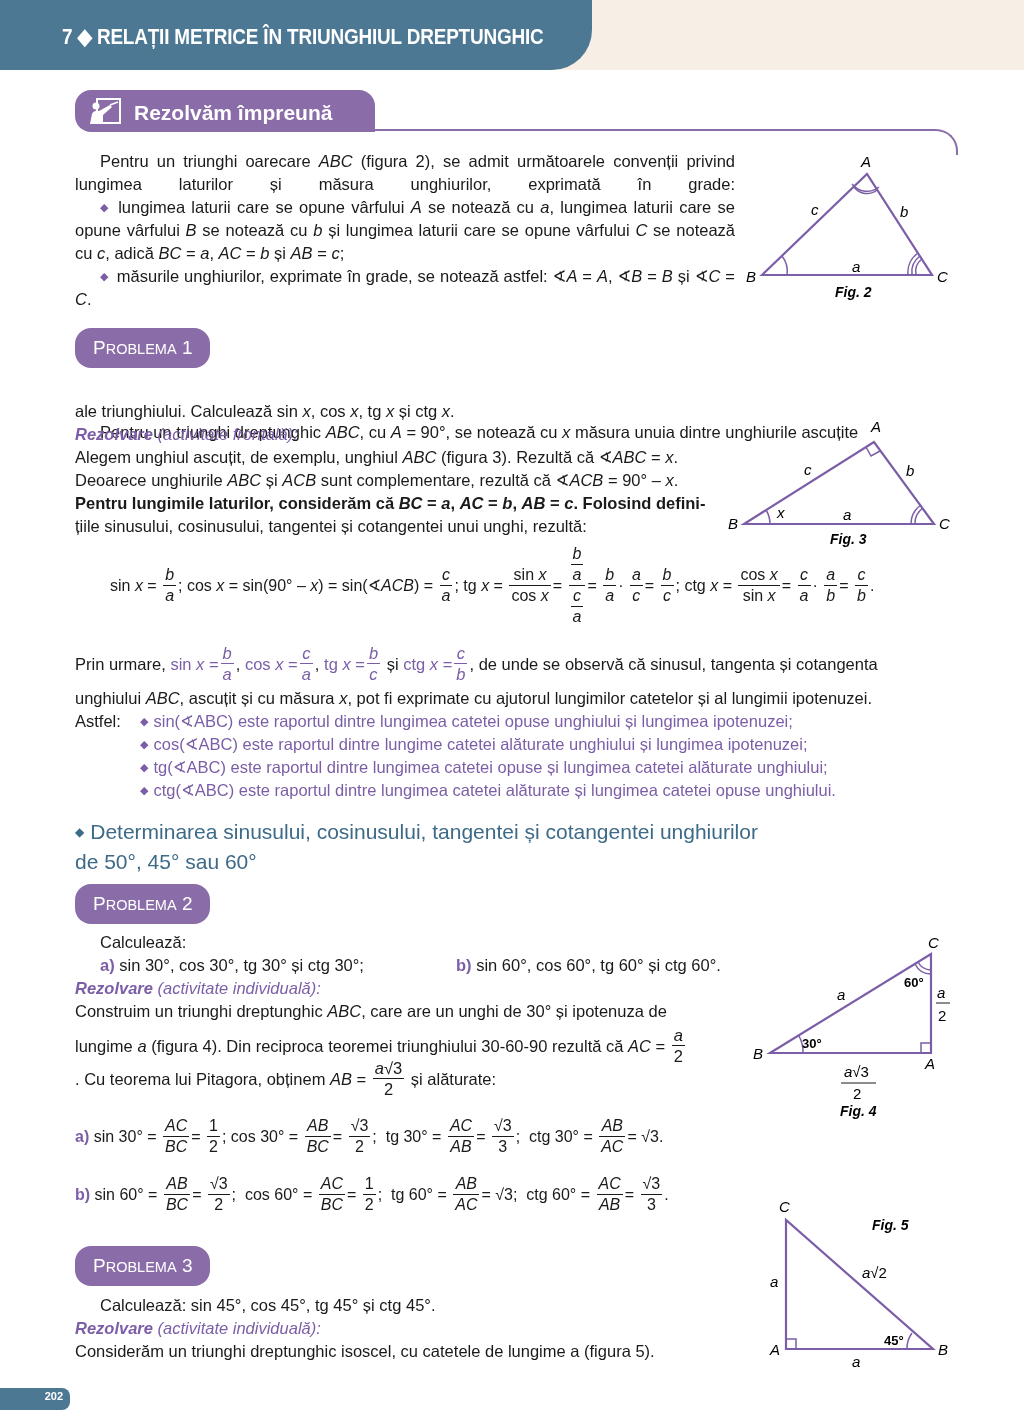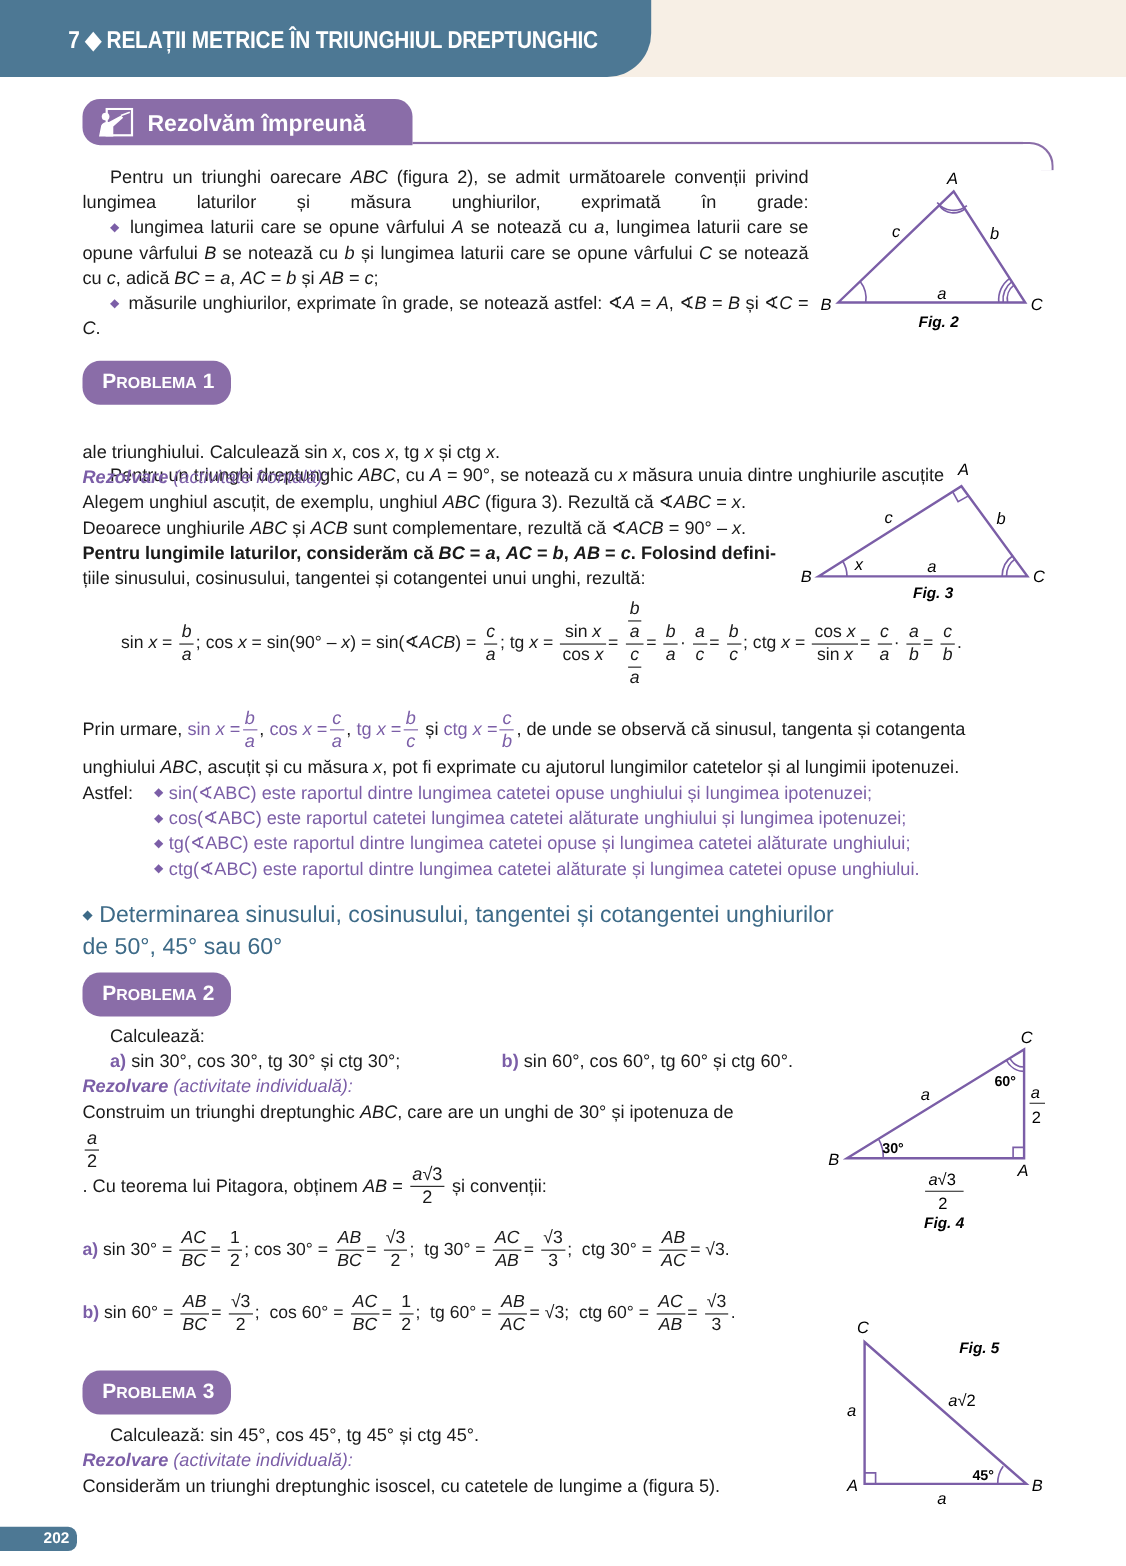--- a/index.html
+++ b/index.html
@@ -12,27 +12,27 @@
   .rez-tab { left: 75px; top: 90px; width: 300px; height: 42px; background: #8a6da8; border-radius: 16px 16px 0 16px; }
   .rez-label { left: 134px; top: 101px; color: #fff; font-size: 21px; font-weight: bold; white-space: nowrap; }
   .rez-line { left: 375px; top: 129px; width: 555px; height: 2px; background: #8a6da8; }
   .rez-curve { left: 918px; top: 129px; width: 40px; height: 26px; border-top: 2px solid #8a6da8; border-right: 2px solid #8a6da8; border-top-right-radius: 22px; }
   .rez-icon { left: 88px; top: 98px; width: 34px; height: 27px; }
   .p { position: absolute; line-height: 23px; white-space: nowrap; }
   .just { text-align: justify; text-align-last: justify; white-space: normal; }
   i { font-style: italic; }
   .purple { color: #7b5ea7; }
   .bullet { color: #7b5ea7; font-size: 11px; vertical-align: 2px; margin-right: 8px; }
-  .pb { position: absolute; left: 75px; width: 135px; height: 40px; background: #8a6da8; border-radius: 16px; color: #fff; font-weight: bold; font-size: 19px; padding: 9px 0 0 18px; white-space: nowrap; }
+  .pb { position: absolute; left: 75px; width: 135px; height: 40px; background: #8a6da8; border-radius: 16px; color: #fff; font-weight: normal; font-size: 19px; padding: 9px 0 0 18px; white-space: nowrap; }
   .pb .sc { font-size: 14.5px; }
   .sec-title { position: absolute; left: 75px; font-weight: normal; font-size: 21px; color: #3d6a87; line-height: 29px; }
   .frac { display: inline-block; vertical-align: middle; text-align: center; line-height: 20px; margin: 0 2px; }
   .frac > span { display: block; padding: 0 2px; }
   .frac > span.num { border-bottom: 1px solid currentColor; }
-  .page-num { left: 0; top: 1388px; width: 70px; height: 22px; background: #4d7894; border-radius: 0 8px 8px 0; color: #fff; font-weight: bold; font-size: 14px; text-align: right; padding: 2px 7px 0 0; }
+  .page-num { left: 0; top: 1388px; width: 70px; height: 22px; background: #4d7894; border-radius: 0 8px 8px 0; color: #fff; font-weight: bold; font-size: 11px; text-align: right; padding: 2px 7px 0 0; }
   svg text { font-family: "Liberation Sans", sans-serif; }
 </style>
 </head>
 <body>
 
 <div class="abs header-bg"></div>
 <div class="abs header-band"></div>
 <div class="abs header-title">7 ◆ RELAȚII METRICE ÎN TRIUNGHIUL DREPTUNGHIC</div>
 
 <div class="abs rez-tab"></div>
@@ -134,21 +134,21 @@
   <span class="purple" style="vertical-align:middle">sin <i>x</i> =</span><span class="frac purple"><span class="num"><i>b</i></span><span><i>a</i></span></span><span style="vertical-align:middle">,</span>
   <span class="purple" style="vertical-align:middle">cos <i>x</i> =</span><span class="frac purple"><span class="num"><i>c</i></span><span><i>a</i></span></span><span style="vertical-align:middle">,</span>
   <span class="purple" style="vertical-align:middle">tg <i>x</i> =</span><span class="frac purple"><span class="num"><i>b</i></span><span><i>c</i></span></span>
   <span style="vertical-align:middle">și</span> <span class="purple" style="vertical-align:middle">ctg <i>x</i> =</span><span class="frac purple"><span class="num"><i>c</i></span><span><i>b</i></span></span><span style="vertical-align:middle">, de unde se observă că sinusul, tangenta și cotangenta</span>
 </div>
 <div class="p" style="left:75px; top:687px;">
   unghiului <i>ABC</i>, ascuțit și cu măsura <i>x</i>, pot fi exprimate cu ajutorul lungimilor catetelor și al lungimii ipotenuzei.
 </div>
 <div class="p" style="left:75px; top:710px;">Astfel:</div>
 <div class="p purple" style="left:140px; top:710px;"><span class="bullet" style="margin-right:5px">◆</span><span>sin(∢ABC) este raportul dintre lungimea catetei opuse unghiului și lungimea ipotenuzei;</span></div>
-<div class="p purple" style="left:140px; top:733px;"><span class="bullet" style="margin-right:5px">◆</span><span>cos(∢ABC) este raportul catetei lungimea catetei alăturate unghiului și lungimea ipotenuzei;</span></div>
+<div class="p purple" style="left:140px; top:733px;"><span class="bullet" style="margin-right:5px">◆</span><span>cos(∢ABC) este raportul dintre lungime catetei alăturate unghiului și lungimea ipotenuzei;</span></div>
 <div class="p purple" style="left:140px; top:756px;"><span class="bullet" style="margin-right:5px">◆</span><span>tg(∢ABC) este raportul dintre lungimea catetei opuse și lungimea catetei alăturate unghiului;</span></div>
 <div class="p purple" style="left:140px; top:779px;"><span class="bullet" style="margin-right:5px">◆</span><span>ctg(∢ABC) este raportul dintre lungimea catetei alăturate și lungimea catetei opuse unghiului.</span></div>
 
 <div class="sec-title" style="top:817px;">
   <span style="font-size:12px; vertical-align:3px; margin-right:6px;">◆</span><span>Determinarea sinusului, cosinusului, tangentei și cotangentei unghiurilor</span><br>
   <span>de 50°, 45° sau 60°</span>
 </div>
 
 <div class="pb" style="top:884px;">
   P<span class="sc">ROBLEMA</span> <span>2</span>
@@ -160,26 +160,27 @@
 <div class="p" style="left:456px; top:954px;">
   <b class="purple">b)</b> <span>sin 60°, cos 60°, tg 60° și ctg 60°.</span>
 </div>
 <div class="p purple" style="left:75px; top:977px;">
   <b><i>Rezolvare</i></b> <i>(activitate individuală):</i>
 </div>
 <div class="p" style="left:75px; top:1000px;">
   Construim un triunghi dreptunghic <i>ABC</i>, care are un unghi de 30° și ipotenuza de
 </div>
 <div class="p" style="left:75px; top:1025px; line-height:20px;">
+  <span style="vertical-align:middle">lungime <i>a</i> (figura 4). Din reciproca teoremei triunghiului 30-60-90 rezultă că <i>AC</i> =</span>
   <span class="frac"><span class="num"><i>a</i></span><span>2</span></span>
 </div>
 <div class="p" style="left:75px; top:1058px; line-height:20px;">
   <span style="vertical-align:middle">. Cu teorema lui Pitagora, obținem <i>AB</i> =</span>
   <span class="frac"><span class="num"><i>a</i>√3</span><span>2</span></span>
-  <span style="vertical-align:middle">și convenții:</span>
+  <span style="vertical-align:middle">și alăturate:</span>
 </div>
 
 <div class="p" style="left:75px; top:1116px; line-height:20px; font-size:16px;">
   <b class="purple" style="vertical-align:middle">a)</b><span style="vertical-align:middle"> sin 30° =</span>
   <span class="frac"><span class="num"><i>AC</i></span><span><i>BC</i></span></span><span style="vertical-align:middle">=</span>
   <span class="frac"><span class="num">1</span><span>2</span></span><span style="vertical-align:middle">; cos 30° =</span>
   <span class="frac"><span class="num"><i>AB</i></span><span><i>BC</i></span></span><span style="vertical-align:middle">=</span>
   <span class="frac"><span class="num">√3</span><span>2</span></span><span style="vertical-align:middle">; &nbsp;tg 30° =</span>
   <span class="frac"><span class="num"><i>AC</i></span><span><i>AB</i></span></span><span style="vertical-align:middle">=</span>
   <span class="frac"><span class="num">√3</span><span>3</span></span><span style="vertical-align:middle">; &nbsp;ctg 30° =</span>

